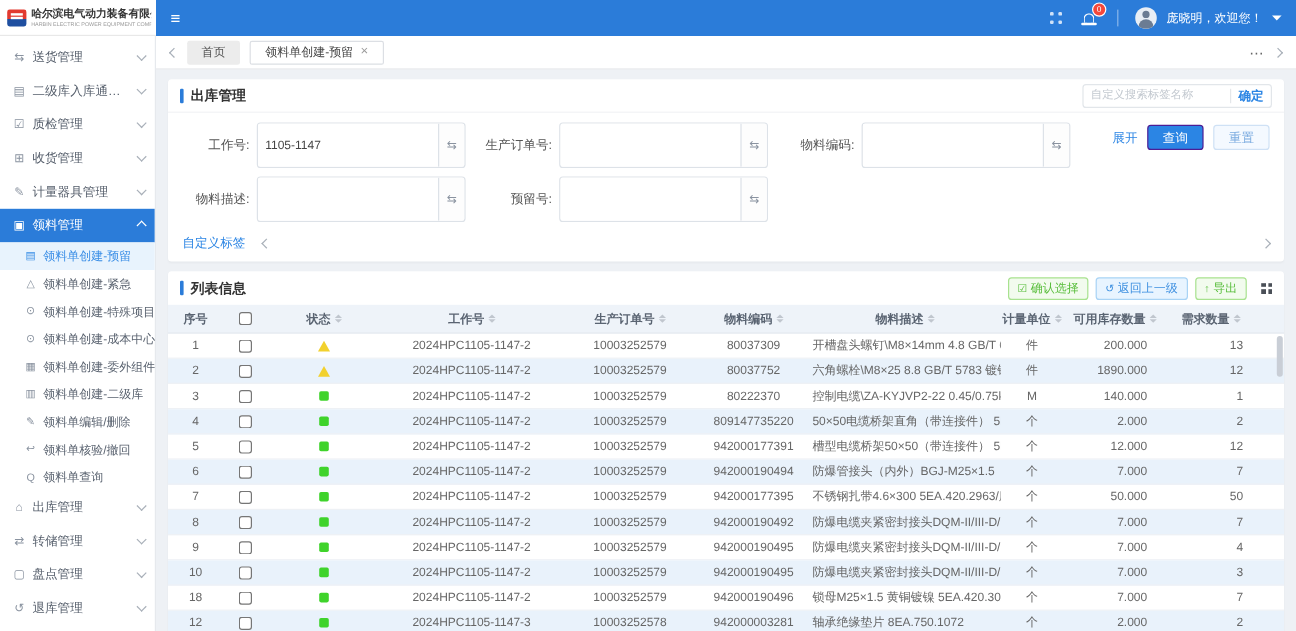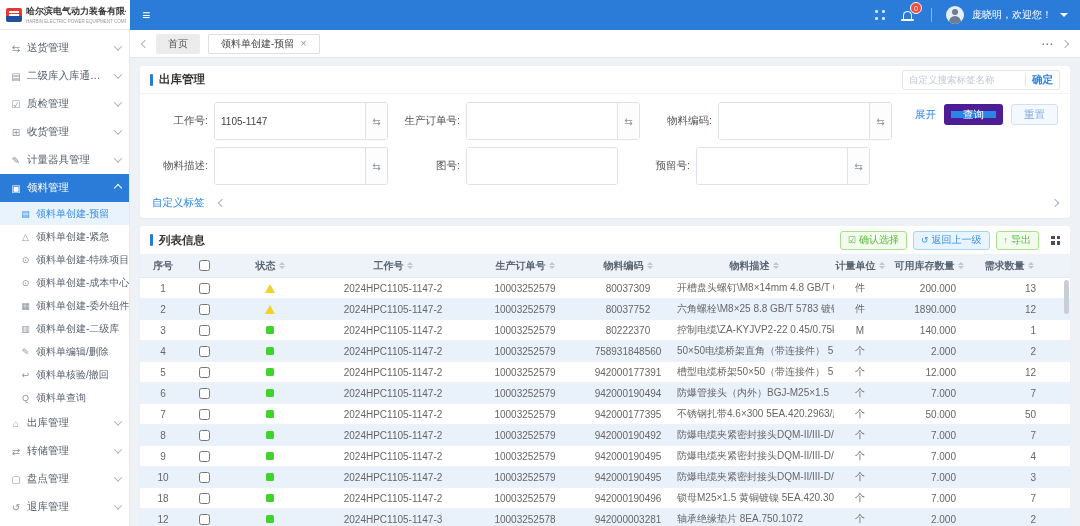--- a/index.html
+++ b/index.html
@@ -78,21 +78,21 @@
   .q-form { padding:8px 10px 2px; }
   .q-row { display:flex; align-items:center; margin-bottom:7px; }
   .q-field { display:flex; align-items:center; margin-right:14px; }
   .q-field label { width:58px; text-align:right; font-size:10.5px; color:#555; margin-right:6px; white-space:nowrap; }
   .q-input { display:flex; align-items:center; border:1px solid #dde2e8; border-radius:3px; height:38px; overflow:hidden; background:#fff; }
   .q-input input { border:none; outline:none; width:150px; padding:0 6px; font-size:10px; color:#444; height:100%; }
   .q-filter { width:22px; height:100%; border-left:1px solid #dde2e8; display:flex; align-items:center; justify-content:center; font-size:10px; color:#8a93a0; cursor:pointer; background:#fdfdfd; }
   .q-actions { position:absolute; right:12px; top:38px; display:flex; align-items:center; gap:8px; }
   .expand-link { color:#2b85e4; font-size:10.5px; cursor:pointer; text-decoration:none; }
   .btn { height:21px; padding:0 12px; border-radius:3px; font-size:10.5px; cursor:pointer; display:flex; align-items:center; gap:4px; }
-  .btn-primary { background:#2b85e4; color:#fff; border:7px solid #4c1d95;font-family:Liberation Serif, serif; }
+  .btn-primary { background:#2b85e4; color:#fff; border:1px solid #4c1d95;font-family:Liberation Serif, serif; }
   .btn-plain { background:#f4f9ff; color:#7aabe0; border:1px solid #cfe1f5; }
   .tag-row { display:flex; align-items:center; gap:14px; padding:2px 12px 8px; }
   .tag-row a { color:#2b85e4; font-size:10.5px; cursor:pointer; text-decoration:none; }
 
   
   .table-card { display:flex; flex-direction:column; }
   .tc-toolbar { height:28px; display:flex; align-items:center; padding:0 10px; gap:6px; }
   .btn-sm { height:19px; padding:0 7px; font-size:10px; border-radius:3px; display:flex; align-items:center; gap:3px; cursor:pointer; }
   .btn-green { background:#f2fbee; border:1px solid #a8e28f; color:#57bd3a; }
   .btn-blue { background:#e8f4ff; border:1px solid #a8d3f5; color:#3d8fe0; }
@@ -306,26 +306,20 @@
                     <span class="q-filter">⇆</span>
                   </span>
                 </div>
               </div>
               <div class="q-row">
                 <div class="q-field">
                   <label>物料描述:</label>
                   <span class="q-input">
                     <input style="">
                     <span class="q-filter">⇆</span>
-                  </span>
-                </div>
-                <div class="q-field">
-                  <label>图号:</label>
-                  <span class="q-input">
-                    <input style="">
                   </span>
                 </div>
                 <div class="q-field">
                   <label>预留号:</label>
                   <span class="q-input">
                     <input style="">
                     <span class="q-filter">⇆</span>
                   </span>
                 </div>
               </div>
@@ -483,21 +477,21 @@
               <div class="trow alt">
                 <div class="tc" style="flex-basis: 46px;">4</div>
                 <div class="tc" style="flex-basis: 36px;">
                   <input class="cb" type="checkbox" style="">
                 </div>
                 <div class="tc" style="flex-basis: 96px;">
                   <span class="st-sq"></span>
                 </div>
                 <div class="tc" style="flex-basis: 150px;">2024HPC1105-1147-2</div>
                 <div class="tc" style="flex-basis: 114px;">10003252579</div>
-                <div class="tc" style="flex-basis: 92px;">758931848560</div>
+                <div class="tc" style="flex-basis: 92px;">809147735220</div>
                 <div class="tc left" style="flex-basis: 160px;">50×50电缆桥架直角（带连接件） 5EA.4</div>
                 <div class="tc" style="flex-basis: 52px;">个</div>
                 <div class="tc right" style="flex-basis: 86px; padding-right: 16px;">2.000</div>
                 <div class="tc right" style="flex-basis: 74px; padding-right: 10px;">2</div>
               </div>
               <div class="trow">
                 <div class="tc" style="flex-basis: 46px;">5</div>
                 <div class="tc" style="flex-basis: 36px;">
                   <input class="cb" type="checkbox" style="">
                 </div>

